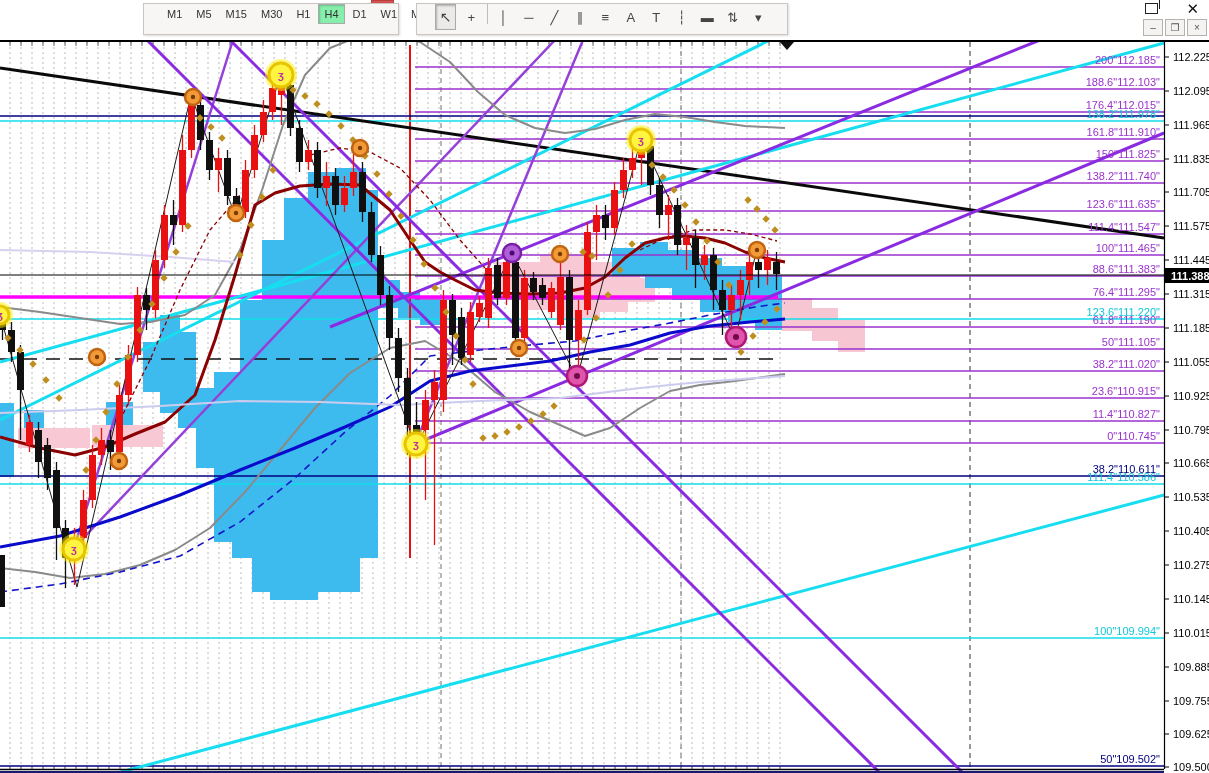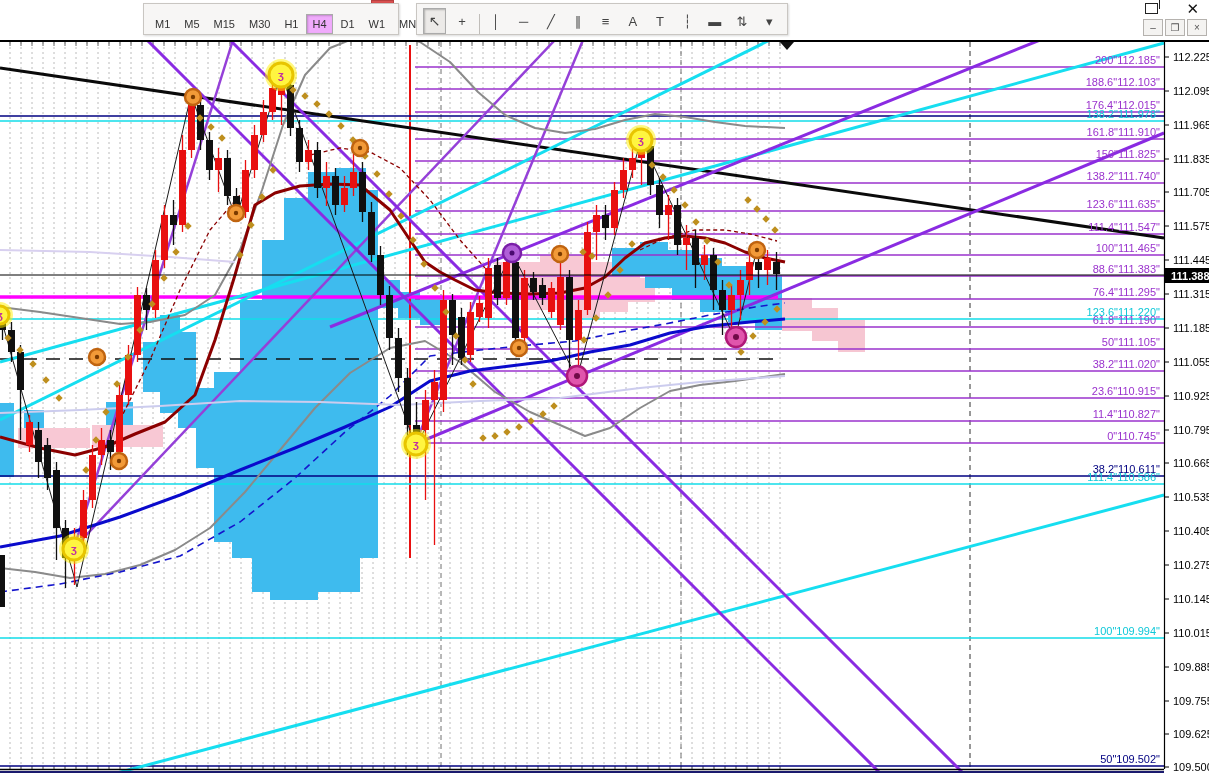--- a/index.html
+++ b/index.html
@@ -6,24 +6,24 @@
     font-family:"Liberation Sans",sans-serif;}
   #stage{position:relative;width:1209px;height:773px;background:#fff;}
   
   #topstrip{position:absolute;left:0;top:0;width:1209px;height:40px;background:#ffffff;}
   .redfrag{position:absolute;background:#d85050;border:1px solid #b84040;}
   .winbtns-top{position:absolute;top:1px;right:10px;display:flex;gap:28px;align-items:center;}
   .restore-glyph{display:inline-block;width:11px;height:9px;border:1.5px solid #222;position:relative;background:#fff;}
   .restore-glyph:before{content:"";position:absolute;left:2px;top:-5px;width:11px;height:9px;border:1.5px solid #222;border-bottom:none;border-left:none;}
   .x-glyph{font-size:15px;color:#111;line-height:15px;}
   .toolbar{position:absolute;background:#f7f6f5;border:1px solid #c9c6c2;box-shadow:1px 1px 2px rgba(0,0,0,.15);
-    display:flex;align-items:flex-end;padding:0 4px;box-sizing:border-box;}
+    display:flex;align-items:flex-start;padding:0 16px;box-sizing:border-box;}
   #tf-bar{left:143px;top:3px;height:32px;width:256px;}
   .tf-btn{font-size:11px;color:#333;padding:3px 5px;margin:0 1px;border:1px solid transparent;cursor:default;}
-  .tf-btn.active{border:1px solid #aaa;background:#f0abfc;box-shadow:inset 1px 1px 2px rgba(0,0,0,.2);}
+  .tf-btn.active{border:1px solid #aaa;background:#86efac;box-shadow:inset 1px 1px 2px rgba(0,0,0,.2);}
   #tool-bar{left:416px;top:3px;height:32px;width:372px;}
   .tool-btn{font-size:13px;color:#444;width:24px;height:24px;display:flex;align-items:center;justify-content:center;margin:0 2px;border:1px solid transparent;}
   .tool-btn.active{border:1px solid #aaa;background:#eceae8;box-shadow:inset 1px 1px 2px rgba(0,0,0,.25);}
   .tool-sep{width:1px;height:20px;background:#c0bdb9;margin:0 3px;}
   .winbtns-chart{position:absolute;top:19px;right:2px;display:flex;gap:2px;}
   .cbtn{width:18px;height:15px;border:1px solid #b5b2ae;background:#f4f3f1;font-size:10px;color:#555;
     display:flex;align-items:center;justify-content:center;line-height:10px;}
   svg text{font-family:"Liberation Sans",sans-serif;}
 </style>
 </head>

